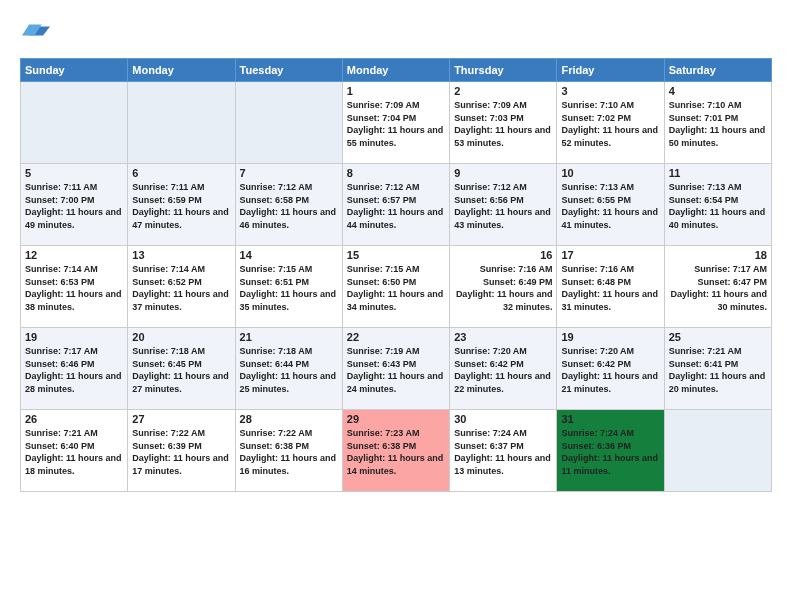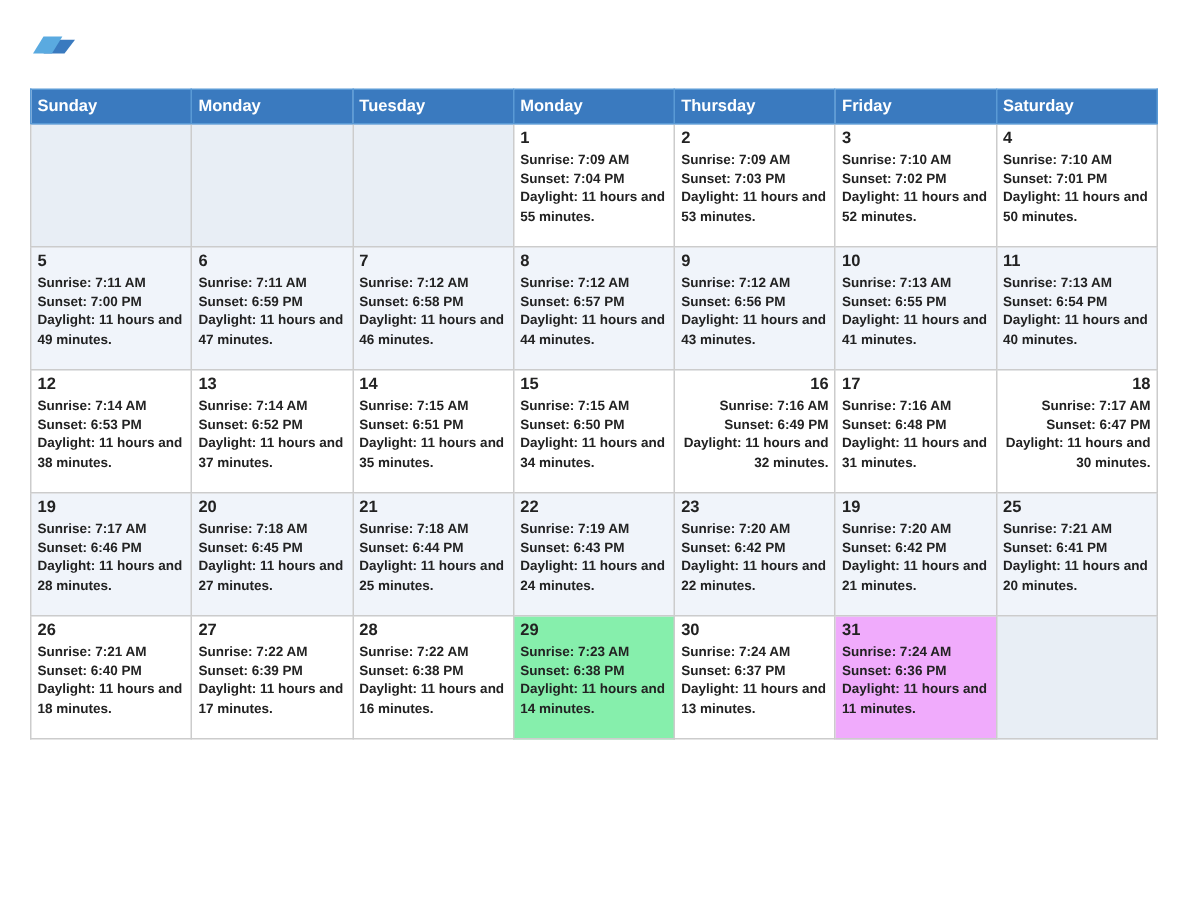--- a/index.html
+++ b/index.html
@@ -302,33 +302,33 @@
             <div class="cell-info" style="white-space: pre-line;">Sunrise: 7:22 AM
 Sunset: 6:39 PM
 Daylight: 11 hours and 17 minutes.</div>
           </td>
           <td style="background: rgb(255, 255, 255);">
             <span class="day-number">28</span>
             <div class="cell-info" style="white-space: pre-line;">Sunrise: 7:22 AM
 Sunset: 6:38 PM
 Daylight: 11 hours and 16 minutes.</div>
           </td>
-          <td style="background: #86efac;">
+          <td style="background: #fca5a5;">
             <span class="day-number">29</span>
             <div class="cell-info" style="white-space: pre-line;">Sunrise: 7:23 AM
 Sunset: 6:38 PM
 Daylight: 11 hours and 14 minutes.</div>
           </td>
           <td style="background: rgb(255, 255, 255);">
             <span class="day-number">30</span>
             <div class="cell-info" style="white-space: pre-line;">Sunrise: 7:24 AM
 Sunset: 6:37 PM
 Daylight: 11 hours and 13 minutes.</div>
           </td>
-          <td style="background: #f0abfc;">
+          <td style="background: #15803d;">
             <span class="day-number">31</span>
             <div class="cell-info" style="white-space: pre-line;">Sunrise: 7:24 AM
 Sunset: 6:36 PM
 Daylight: 11 hours and 11 minutes.</div>
           </td>
           <td class="empty-cell"></td>
         </tr>
       </tbody>
   </table>
 </div>

